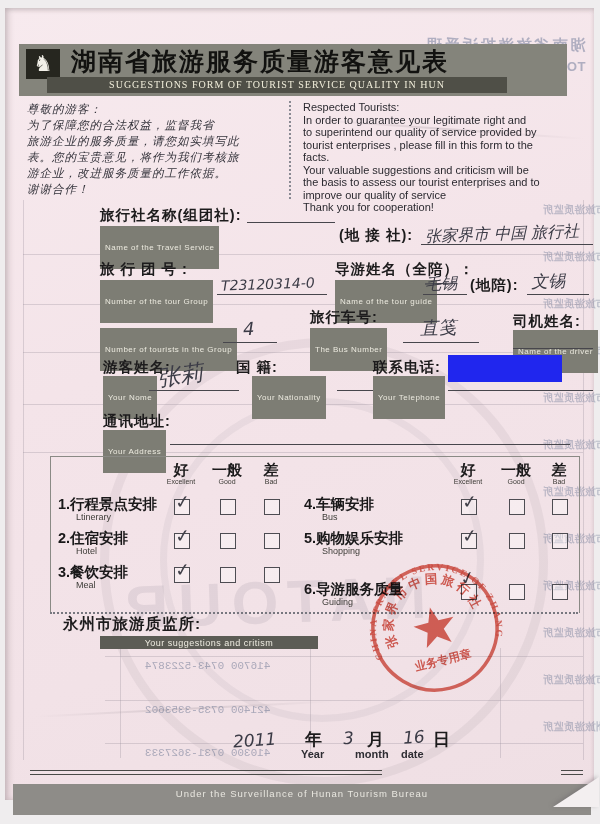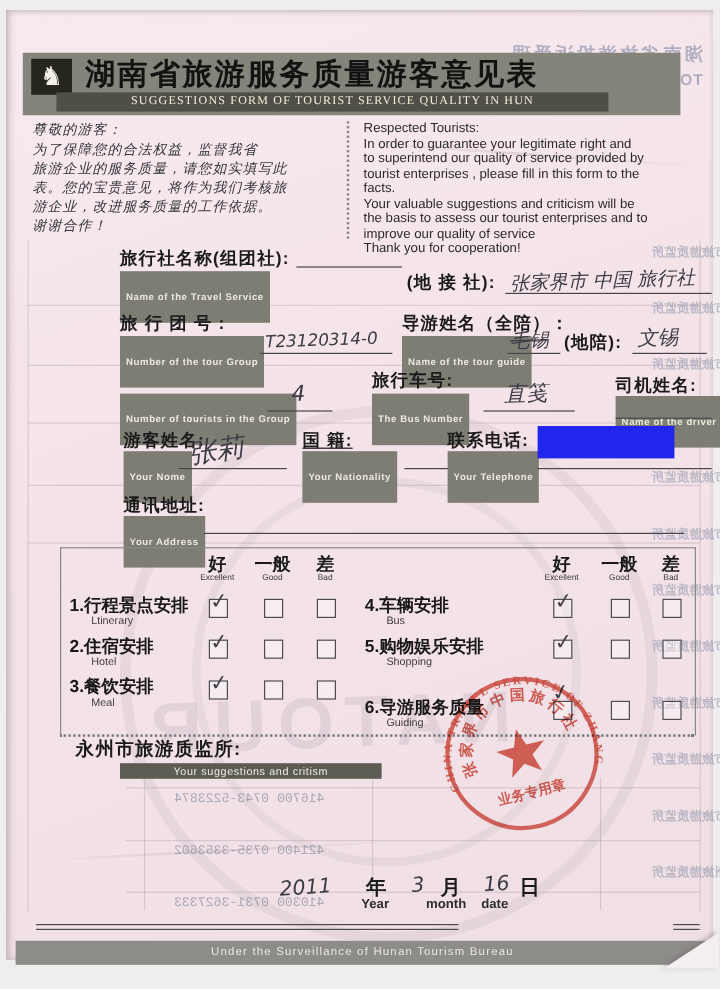--- a/index.html
+++ b/index.html
@@ -38,21 +38,21 @@
   .gridline{position:absolute;background:rgba(150,140,152,.30);}
   
   #intro{left:22px;top:93px;width:556px;height:98px;display:flex;}
   #intro-zh{width:258px;font-size:11.5px;line-height:16px;color:#35343c;white-space:pre-line;
             font-style:italic;letter-spacing:1px;}
   #intro-div{width:0;border-left:2px dotted #8a8a93;margin:0 4px;}
   #intro-en{flex:1;padding-left:8px;font-size:11px;line-height:12.5px;color:#2b2a30;white-space:pre-line;}
   
   .zh-label{font-size:14.5px;font-weight:bold;color:#1c1b1c;white-space:nowrap;letter-spacing:1px;}
   .en-box{display:inline-block;background:#7d7d74;color:#eceadf;font-size:8px;
-          padding:17px 5px;white-space:nowrap;letter-spacing:.5px;font-weight:bold;}
+          padding:17px 5px;white-space:nowrap;letter-spacing:.5px;}
   .uline{position:absolute;border-bottom:1.5px solid #47464c;}
   .hand{font-family:"DejaVu Sans",sans-serif;font-style:italic;color:#3b3b46;
         white-space:nowrap;transform:rotate(-2deg);}
   .strike{text-decoration:line-through;}
   #redaction{left:443px;top:347px;width:114px;height:27px;background:#2026ee;}
   
   #rtable{left:45px;top:448px;width:528px;height:156px;border:1px solid #8a8a85;border-bottom:none;}
   #rtable-dotted{left:45px;top:604px;width:528px;border-bottom:2px dotted #77777f;}
   .rcol{position:absolute;top:2px;height:150px;}
   #rcol-left{left:7px;width:240px;--g:116px;--f:162px;--b:206px;}
@@ -74,21 +74,21 @@
   #stamp{left:343px;top:533px;width:175px;height:175px;mix-blend-mode:multiply;opacity:.85;}
   
   .dt-zh{position:absolute;font-size:17px;font-weight:bold;color:#1c1b1c;}
   .dt-en{position:absolute;font-size:11px;color:#2e2d33;font-weight:bold;}
   .dt-hand{position:absolute;font-family:"DejaVu Sans",sans-serif;font-style:italic;
            font-size:17px;color:#3b3b46;transform:rotate(-4deg);}
   
   #f-line{left:25px;top:762px;width:352px;height:3px;border-top:1.5px solid #4a4a48;border-bottom:1px solid #4a4a48;}
   #f-zh{left:385px;top:753px;font-size:15px;font-weight:bold;color:#171617;letter-spacing:1px;}
   #f-line2{left:556px;top:762px;width:22px;height:3px;border-top:1.5px solid #4a4a48;border-bottom:1px solid #4a4a48;}
-  #f-bar{left:8px;top:776px;width:578px;height:20px;background:#8e8c88;color:#e9e7e0;
+  #f-bar{left:8px;top:776px;width:578px;height:31px;background:#8e8c88;color:#e9e7e0;
          font-size:9.5px;text-align:center;line-height:19px;letter-spacing:1px;}
   #fold{left:548px;top:769px;width:0;height:0;border-left:46px solid transparent;
         border-bottom:30px solid #f3eff0;filter:drop-shadow(-2px -1px 2px rgba(100,95,100,.4));}
   .crease{position:absolute;background:linear-gradient(90deg,rgba(140,130,138,0),rgba(140,130,138,.25),rgba(140,130,138,0));height:2px;}
 </style>
 </head>
 <body>
 
 <div id="paper">
 
@@ -183,21 +183,21 @@
   <div class="uline" style="left:398px;top:334px;width:76px;"></div>
   <div class="abs hand" style="left:415px;top:308px;font-size:18px;">直笺</div>
   <div class="abs zh-label" style="left:508px;top:304px;">司机姓名:</div>
   <div class="abs" style="left:508px;top:322px;"><span class="en-box">Name of the driver</span></div>
   <div class="uline" style="left:508px;top:340px;width:80px;"></div>
 
   <div class="abs zh-label" style="left:98px;top:350px;">游客姓名:</div>
   <div class="abs" style="left:98px;top:368px;"><span class="en-box">Your    Nome</span></div>
   <div class="uline" style="left:144px;top:382px;width:90px;"></div>
   <div class="abs hand" style="left:152px;top:352px;font-size:23px;transform:rotate(-8deg);">张莉</div>
-  <div class="abs zh-label" style="left:247px;top:350px;text-decoration:underline;">国        籍:</div>
+  <div class="abs zh-label" style="left:231px;top:350px;">国        籍:</div>
   <div class="abs" style="left:247px;top:368px;"><span class="en-box">Your  Nationality</span></div>
   <div class="uline" style="left:332px;top:382px;width:92px;"></div>
   <div class="abs zh-label" style="left:368px;top:350px;">联系电话:</div>
   <div class="abs" style="left:368px;top:368px;"><span class="en-box">Your  Telephone</span></div>
   <div class="uline" style="left:443px;top:382px;width:145px;"></div>
   <div class="abs" id="redaction"></div>
 
   <div class="abs zh-label" style="left:98px;top:404px;">通讯地址:</div>
   <div class="abs" style="left:98px;top:422px;"><span class="en-box">Your    Address</span></div>
   <div class="uline" style="left:165px;top:436px;width:400px;"></div>

